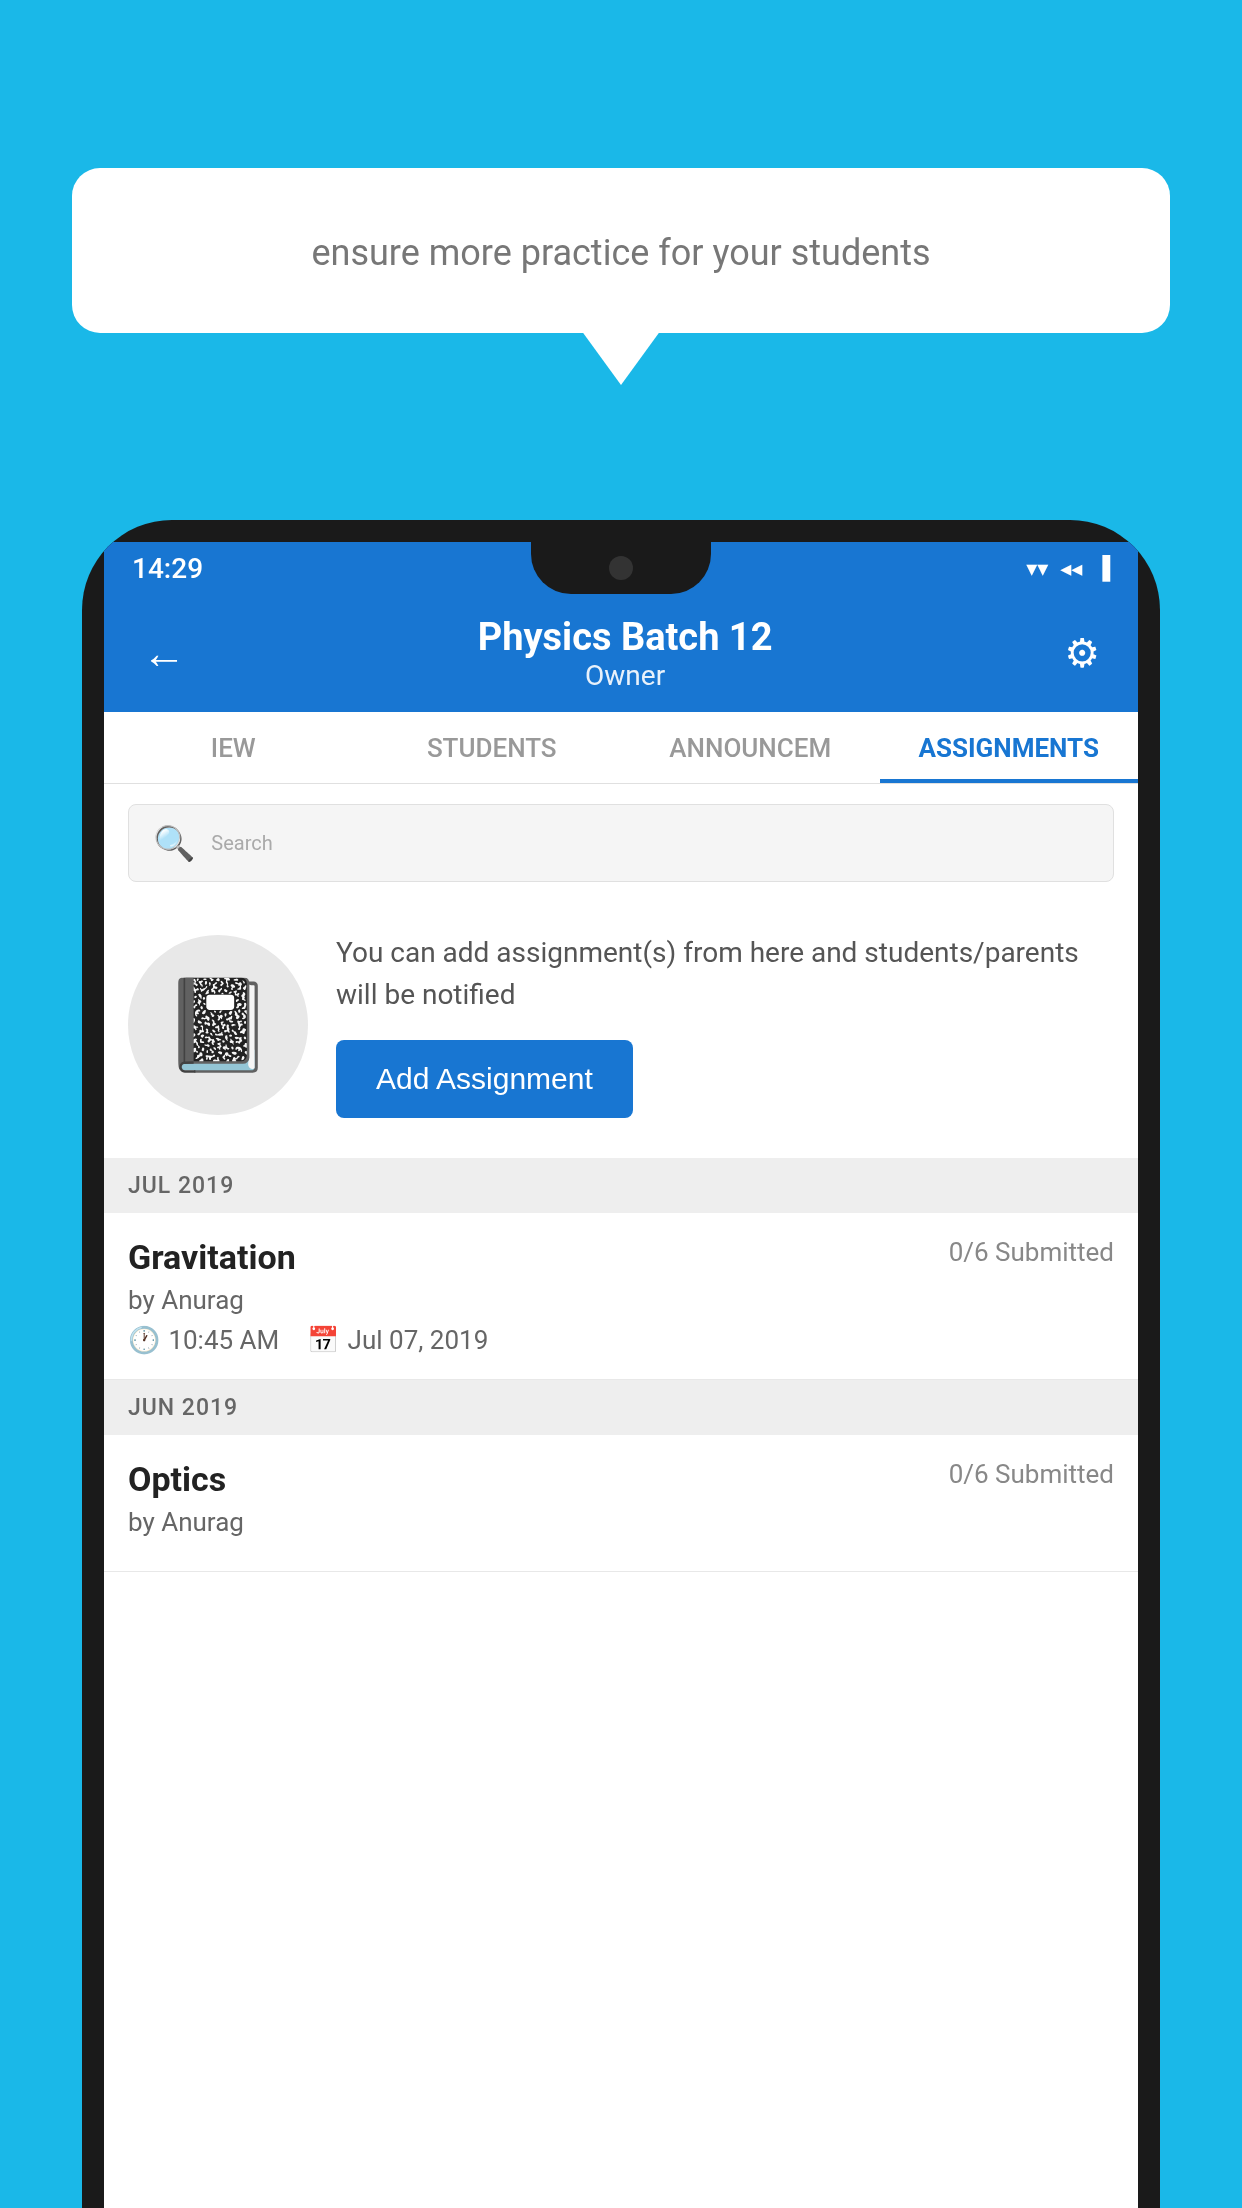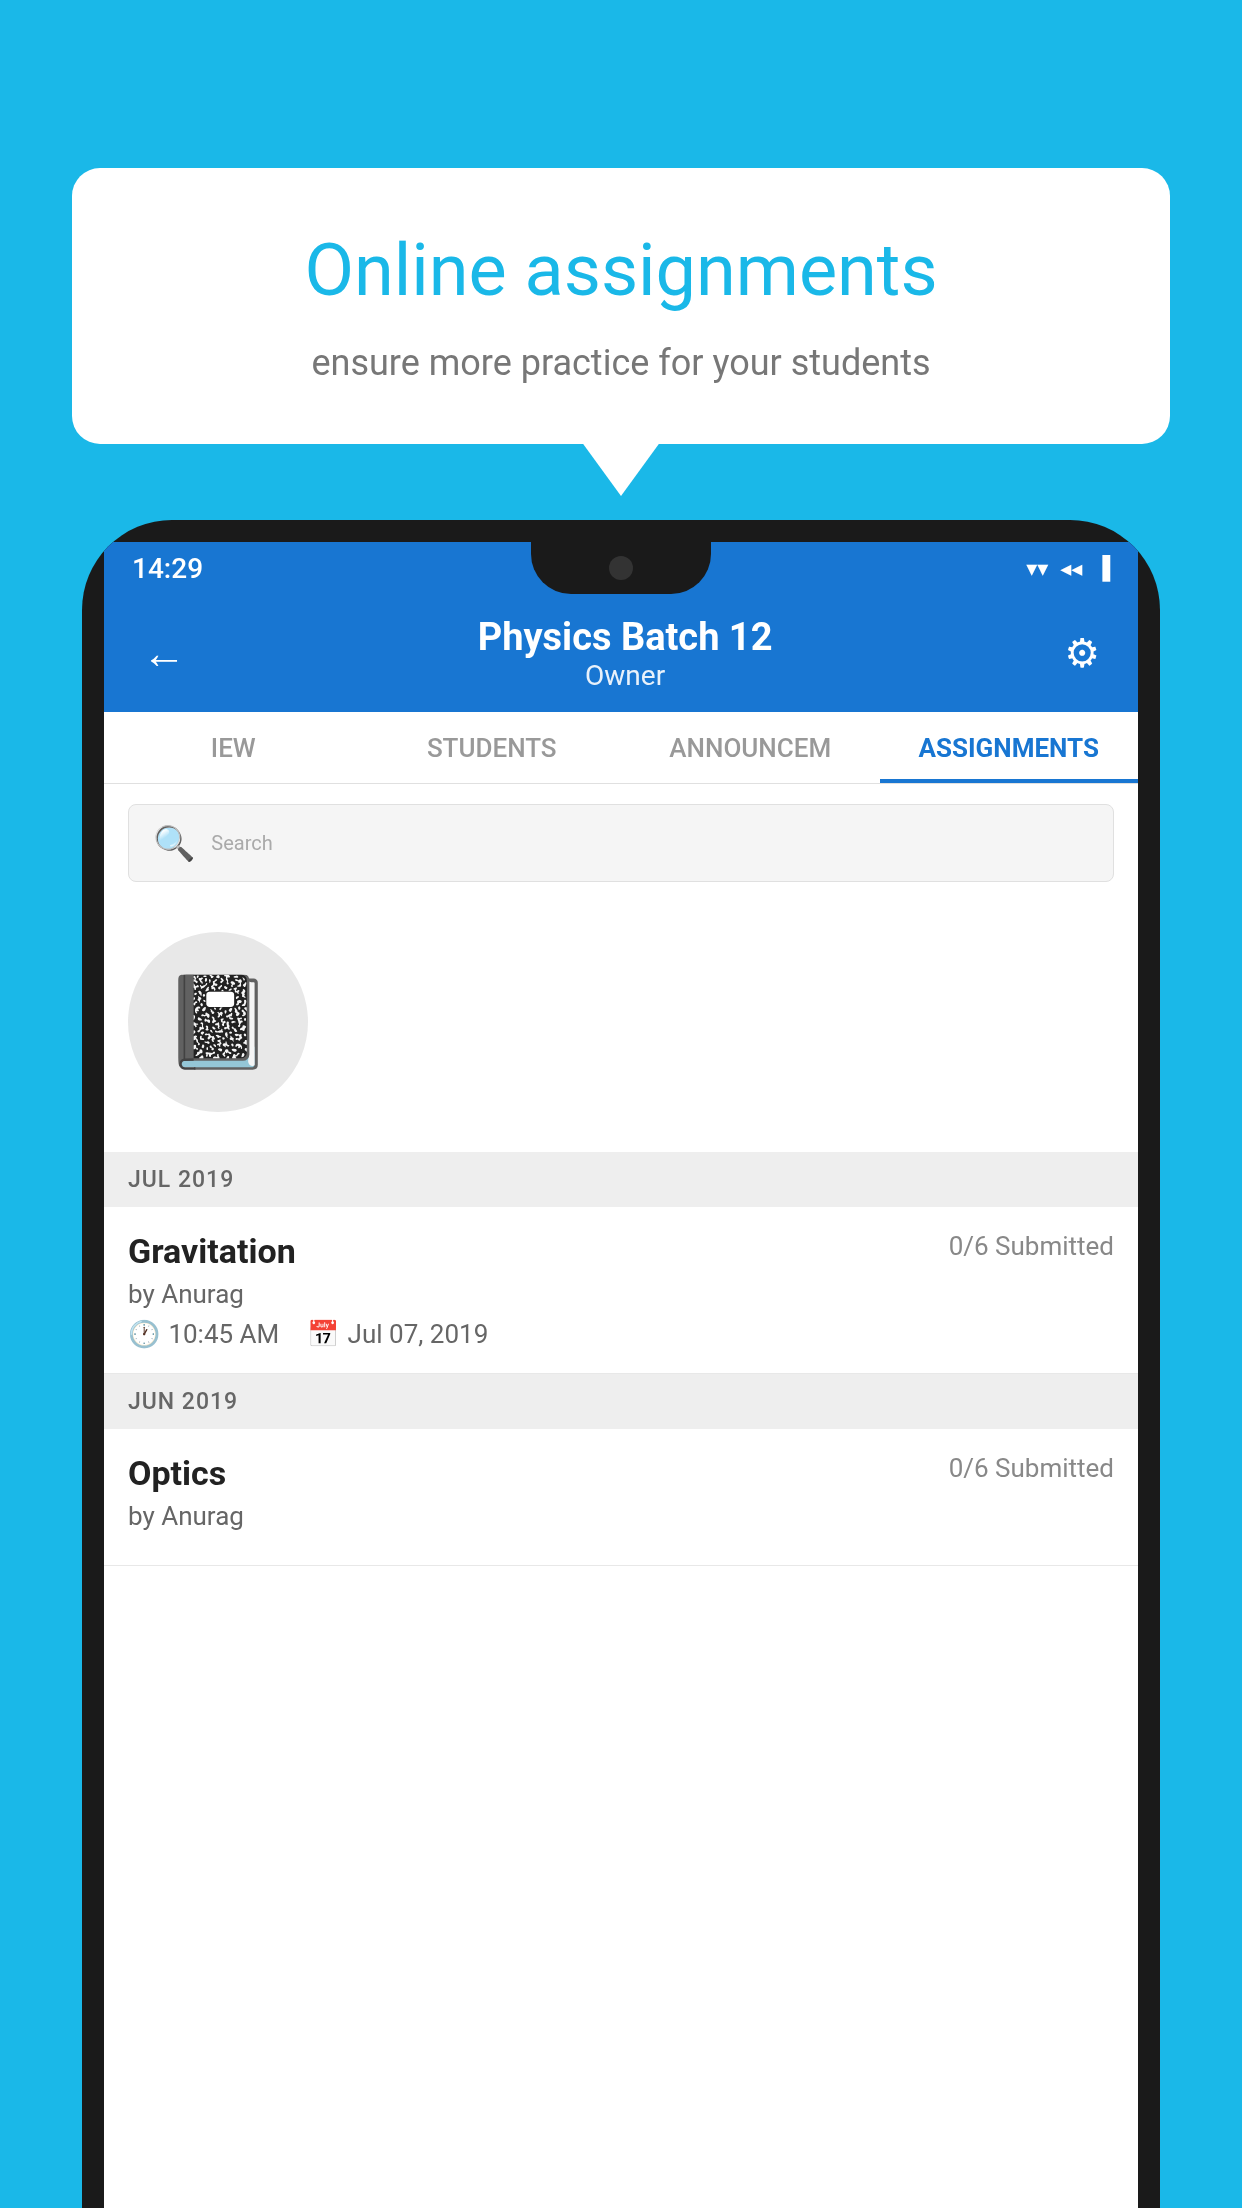--- a/index.html
+++ b/index.html
@@ -303,21 +303,20 @@
     }
     .meta-icon {
       font-size: 26px;
       color: #666;
     }
   </style>
 </head>
 <body>
 
 <div class="speech-bubble">
-  <div class="bubble-title">Online assignments</div>
   <div class="bubble-subtitle">ensure more practice for your students</div>
 </div>
 
 <div class="phone-frame">
 
   <div class="notch">
     <div class="notch-camera"></div>
   </div>
 
   <div class="status-bar">
@@ -356,20 +355,24 @@
     </div>
 
     <div class="search-bar">
       <span class="search-icon-wrap">🔍</span>
       <span class="search-placeholder">Search</span>
     </div>
 
     <div class="empty-state">
       <div class="empty-state-icon">
         <span class="notebook-icon">📓</span>
+      </div>
+      <div class="empty-state-content">
+        <p class="empty-state-text">You can add assignment(s) from here and students/parents will be notified</p>
+        <button class="add-btn">Add Assignment</button>
       </div>
     </div>
 
     <div class="section-header">JUL 2019</div>
 
     <div class="assignment-item">
       <div class="assignment-row1">
         <span class="assignment-name">Gravitation</span>
         <span class="assignment-submitted">0/6 Submitted</span>
       </div>

